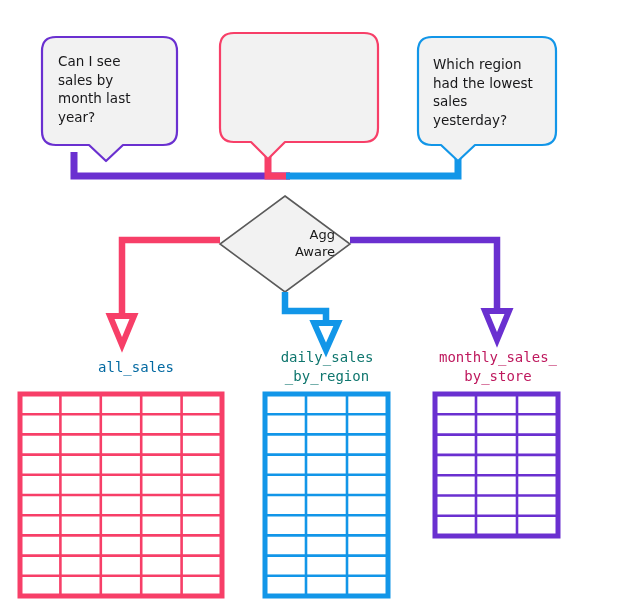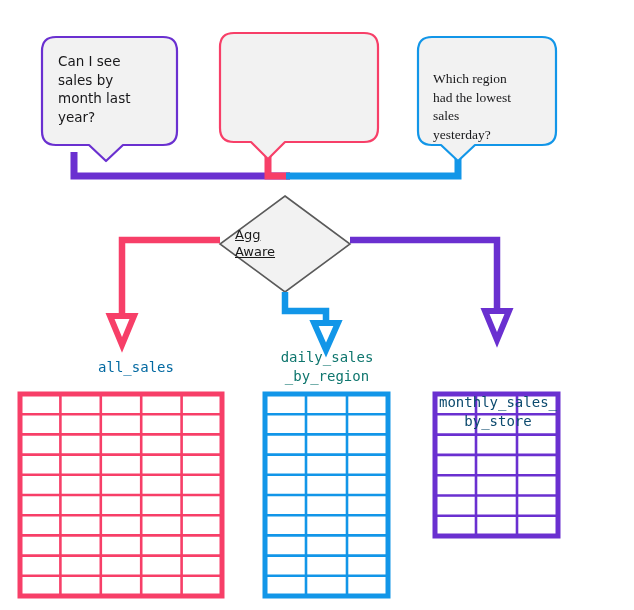--- a/index.html
+++ b/index.html
@@ -34,23 +34,22 @@
     color: #18181a;
     white-space: pre-line;
     pointer-events: none;
   }
   .node-text {
     position: absolute;
     font-family: "DejaVu Sans", sans-serif;
     font-size: 13px;
     line-height: 17px;
     color: #1a1a1a;
-    text-align: left;
+    text-align: right;
     white-space: pre-line;
-    text-decoration: underline;
   }
   .table-label {
     position: absolute;
     font-family: "DejaVu Sans Mono", monospace;
     font-size: 14px;
     line-height: 19px;
     text-align: center;
     white-space: pre-line;
   }
 </style>
@@ -155,29 +154,29 @@
     </g>
 
   </svg>
 
   <div class="bubble-text" style="left:58px; top:52px; width:112px;">Can I see
 sales by
 month last
 year?</div>
 
 
-  <div class="bubble-text" style="left:433px; top:70px; width:122px;font-family:Liberation Serif, serif;">Which region
+  <div class="bubble-text" style="left:433px; top:55px; width:122px;">Which region
 had the lowest
 sales
 yesterday?</div>
 
   <div class="node-text" style="left:235px; top:226px; width:100px;">Agg
 Aware</div>
 
   <div class="table-label" style="left:56px; top:358px; width:160px; color:#0369a1;">all_sales</div>
 
   <div class="table-label" style="left:252px; top:348px; width:150px; color:#0f766e;">daily_sales
 _by_region</div>
 
-  <div class="table-label" style="left:420px; top:348px; width:156px; color:#0c4a6e;margin-top:45px;">monthly_sales_
+  <div class="table-label" style="left:420px; top:348px; width:156px; color:#be185d;">monthly_sales_
 by_store</div>
 
 </div>
 
 </body></html>

